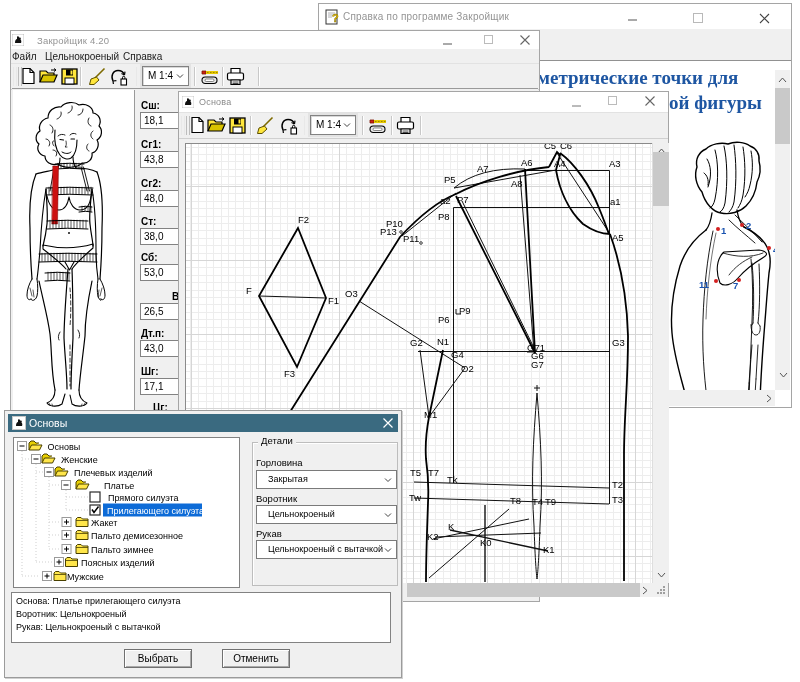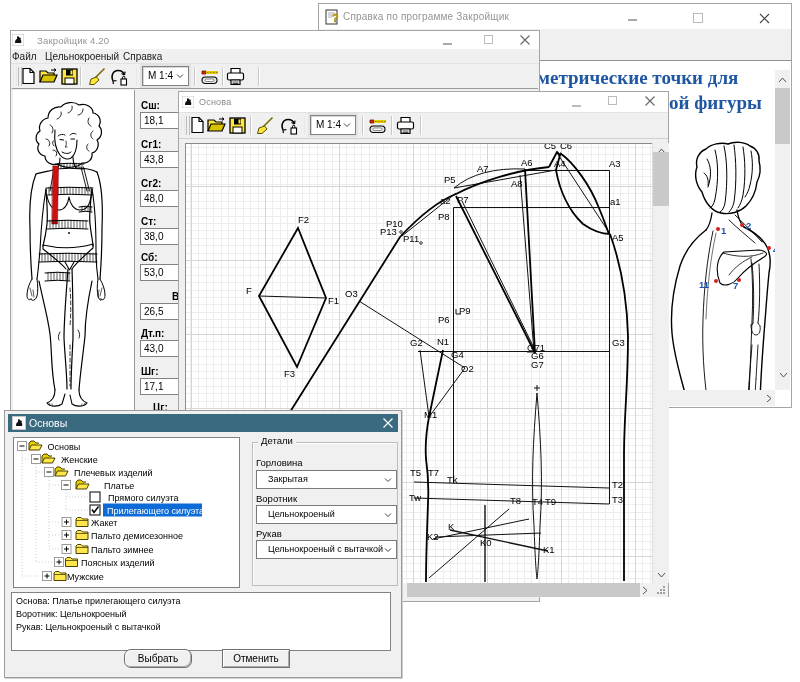--- a/index.html
+++ b/index.html
@@ -511,18 +511,18 @@
         <path d="M1 2.5l3 3 3-3" stroke="#444" fill="none"></path>
       </svg>
   </div>
   <div class="dlabel" style="left:251px;top:117px;">Рукав</div>
   <div class="dcombo" style="left:251px;top:129px;width:141px;">Цельнокроеный с вытачкой
     <svg class="chev" width="8" height="8" viewBox="0 0 8 8">
         <path d="M1 2.5l3 3 3-3" stroke="#444" fill="none"></path>
       </svg>
   </div>
 
-  <div class="abs" style="left:6px;top:181px;width:380px;height:59px;background:#fff;border:1px solid #828282;box-sizing:border-box;font-size:9px;color:#000;line-height:13px;padding:2px 0 0 4px;">
+  <div class="abs" style="left:6px;top:181px;width:380px;height:51px;background:#fff;border:1px solid #828282;box-sizing:border-box;font-size:9px;color:#000;line-height:13px;padding:2px 0 0 4px;">
     Основа: Платье прилегающего силуэта<br>Воротник: Цельнокроеный<br>Рукав: Цельнокроеный с вытачкой
   </div>
-  <div class="btn" style="left:119px;top:238px;border-radius:7px;">Выбрать</div>
+  <div class="btn" style="left:119px;top:238px;">Выбрать</div>
   <div class="btn" style="left:217px;top:238px;">Отменить</div>
 </div>
 
 </body></html>

